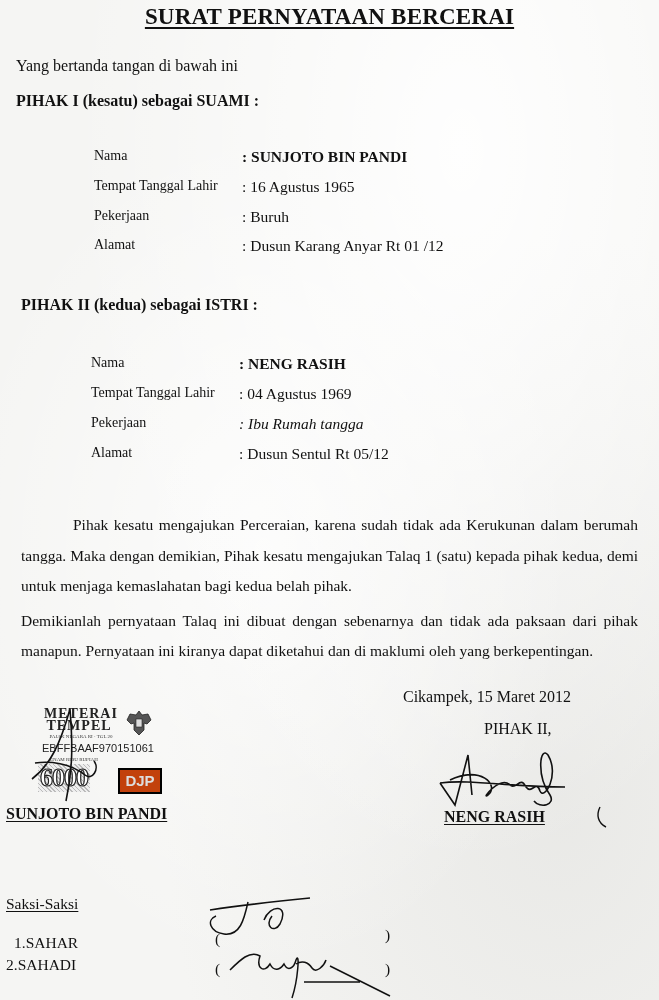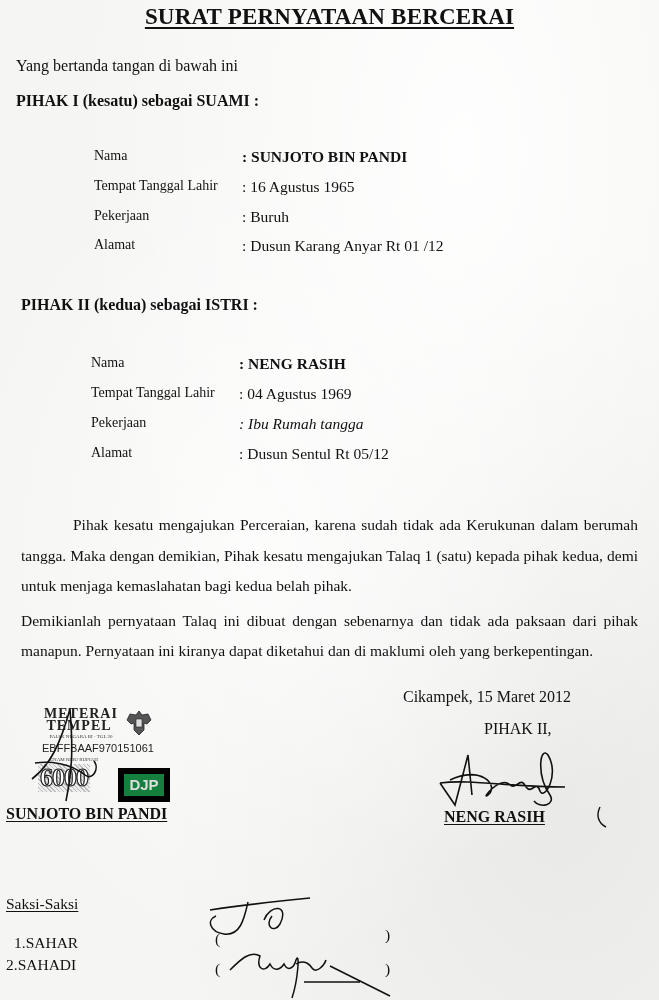--- a/index.html
+++ b/index.html
@@ -38,21 +38,21 @@
     .sig-name { font-size: 16px; font-weight: bold; text-decoration: underline; text-underline-offset: 2px; }
     .witness { font-size: 15.5px; }
     .stamp {
       left: 38px; top: 708px; width: 130px; height: 92px;
     }
     .stamp .mt { position:absolute; left: 6px; top: 0; font-size: 14px; font-weight: bold; letter-spacing: 1px; line-height: 12px; text-align:center; width: 70px; color:#222;}
     .stamp .small { position:absolute; left: 8px; top: 26px; font-size: 5px; color:#333; width: 70px; text-align:center;}
     .stamp .serial { position:absolute; left: 4px; top: 34px; font-family: "Liberation Sans", sans-serif; font-size: 11px; color:#222; }
     .stamp .small2 { position:absolute; left: 12px; top: 49px; font-size: 5px; color:#333;}
     .stamp .value { position:absolute; left: 0px; top: 56px; font-size: 26px; font-weight: bold; color:#fff; -webkit-text-stroke: 1.2px #222; letter-spacing: -1px; background: repeating-linear-gradient(45deg,#bbb 0 1px,#eee 1px 3px); padding: 0 2px; line-height: 28px;}
-    .stamp .djp { position:absolute; left: 80px; top: 60px; width: 40px; height: 22px; background: #15803d; color:#ddd; font-family: "Liberation Sans", sans-serif; font-weight:bold; font-size: 15px; text-align:center; line-height: 22px; border:6px solid #000000;}
+    .stamp .djp { position:absolute; left: 80px; top: 60px; width: 40px; height: 22px; background: #c2410c; color:#ddd; font-family: "Liberation Sans", sans-serif; font-weight:bold; font-size: 15px; text-align:center; line-height: 22px; border:2px solid #000000;}
     .stamp .eagle { position:absolute; left: 88px; top: 0px; width: 26px; height: 30px;}
     svg.sig { position: absolute; overflow: visible; }
   </style>
 </head>
 <body>
 
 <div class="paper"></div>
 
 <div class="abs title">SURAT PERNYATAAN BERCERAI</div>
 <div class="abs intro">Yang bertanda tangan di bawah ini</div>

